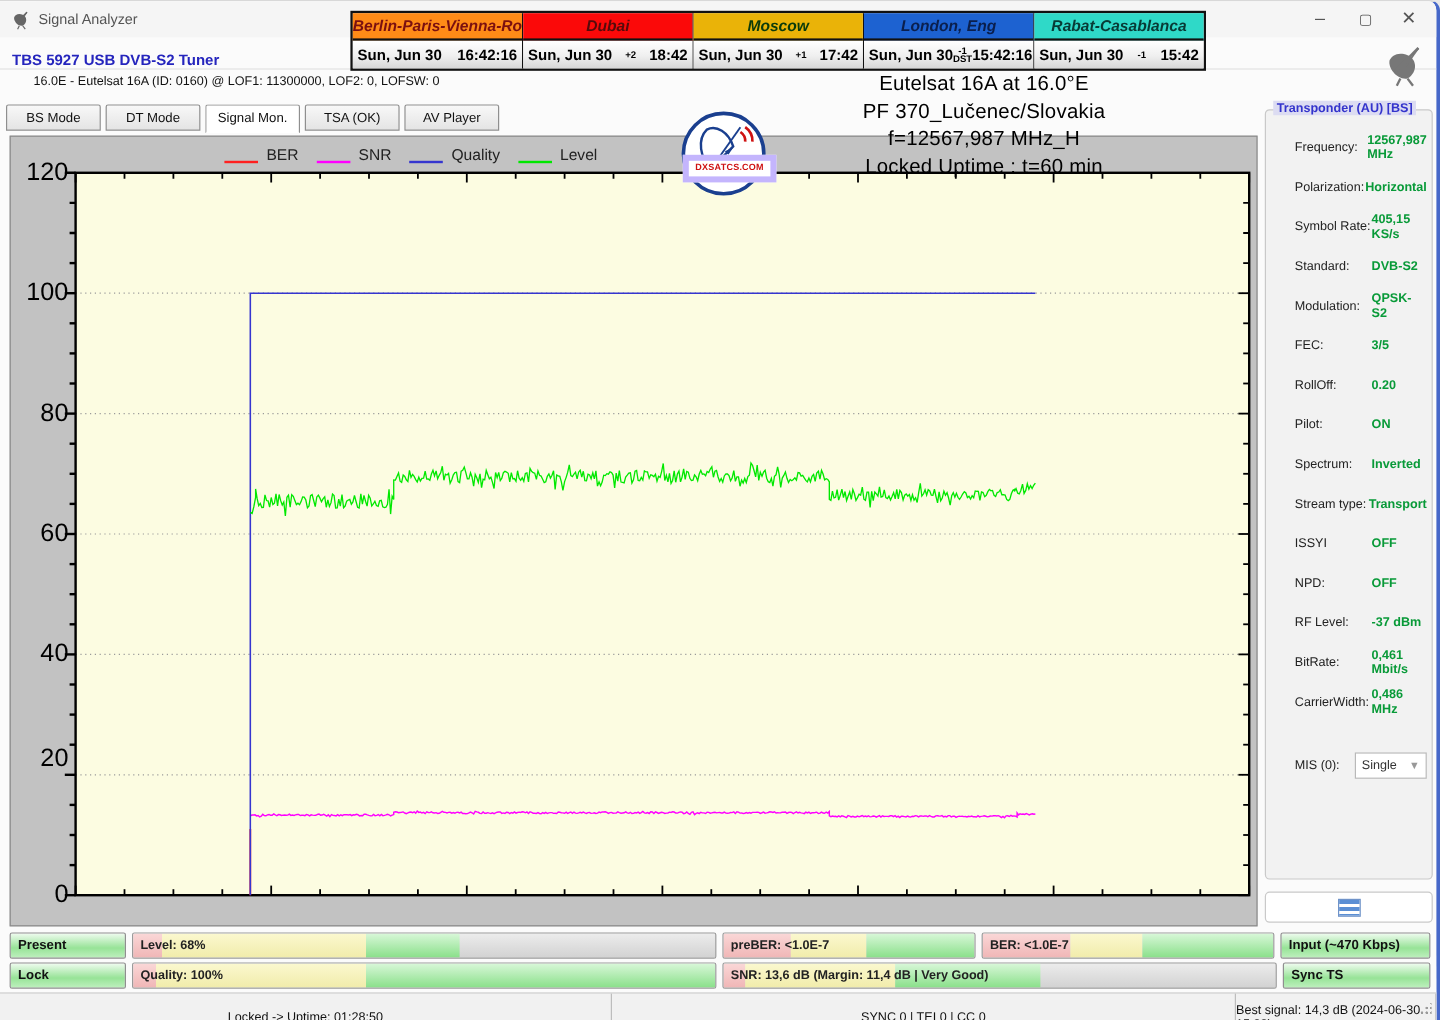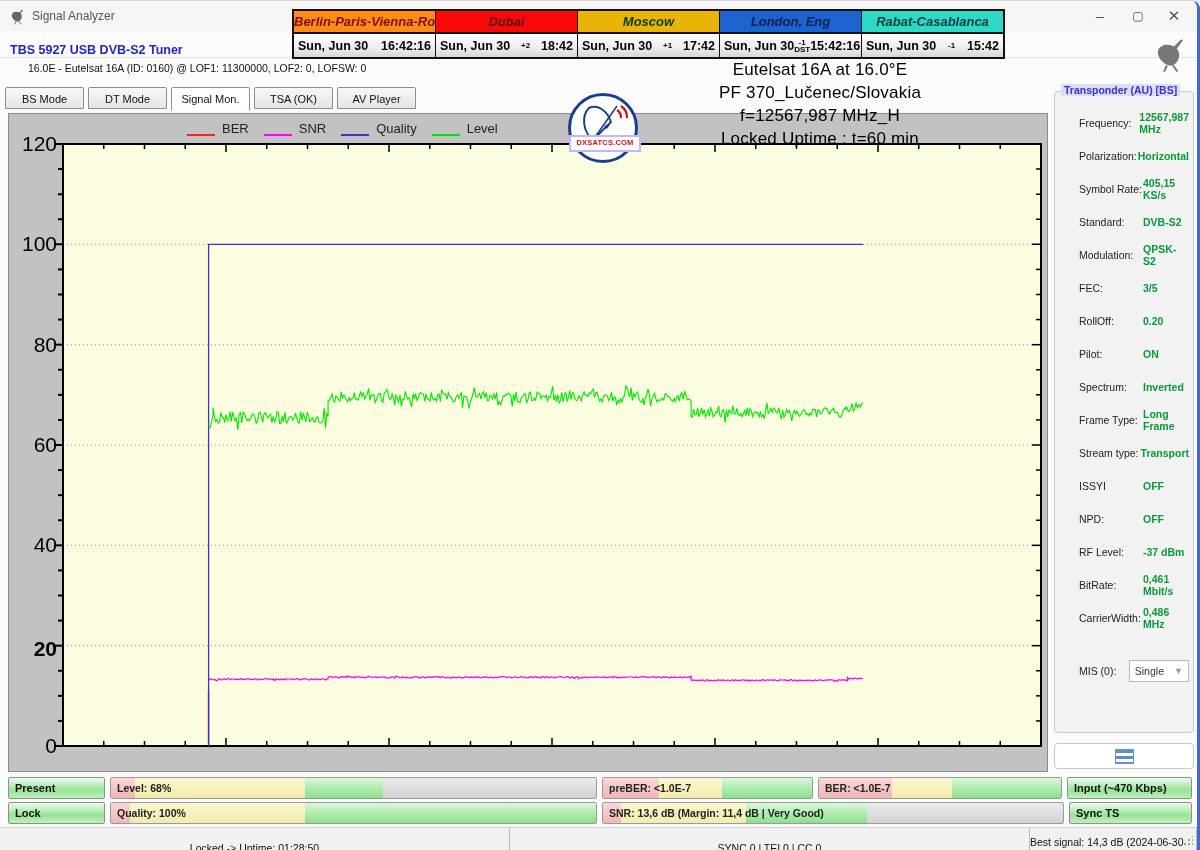--- a/index.html
+++ b/index.html
@@ -34,21 +34,21 @@
   
   .chart-panel{position:absolute;left:8px;top:112px;width:1040px;height:659px;background:#c2c2c2;border:1px solid #8a8a8a;box-sizing:border-box;}
   .legend{position:absolute;left:178px;top:4px;display:flex;gap:15px;align-items:center;height:20px;}
   .legend .item{display:flex;align-items:flex-end;gap:7px;}
   .legend .dash{width:28px;height:2px;}
   .legend .lab{font-size:13px;color:#222;}
   .plot{position:absolute;left:54px;top:30px;width:978px;height:602px;background:#fcfce1;}
   .plot svg{overflow:visible;display:block;}
   .ylab{position:absolute;width:46px;text-align:right;font-size:21px;color:#000;}
   .logo{position:absolute;left:568px;top:92px;width:70px;height:70px;border-radius:50%;background:#fff;border:3px solid #1a3f8f;box-sizing:border-box;z-index:6;}
-  .logo-band{position:absolute;left:-2px;bottom:8px;width:68px;height:13px;background:#fff;border:2px solid #c4b5fd;text-align:center;
+  .logo-band{position:absolute;left:-2px;bottom:8px;width:68px;height:13px;background:#fff;border:5px solid #c4b5fd;text-align:center;
              font-size:7.5px;font-weight:bold;color:#cf1212;line-height:12px;letter-spacing:.2px;}
   
   .rpanel{position:absolute;left:1054px;top:90px;width:140px;height:642px;background:#f2f2f2;border:1px solid #c9c9c9;border-radius:4px;box-sizing:border-box;}
   .rpanel-title{position:absolute;left:6px;top:-8px;background:#dcdcf2;padding:0 3px;font-size:10.5px;font-weight:bold;color:#3434cc;white-space:nowrap;}
   .fields{position:absolute;left:24px;top:14px;right:4px;}
   .frow{display:flex;height:33px;align-items:center;}
   .flab{width:64px;font-size:10.5px;color:#222;}
   .fval{flex:1;font-size:10.5px;font-weight:bold;color:#089a38;}
   .mis-row{display:flex;height:30px;align-items:center;margin-top:22px;}
   .mis-dd{width:62px;height:20px;border:1px solid #b9b9b9;background:#fff;display:flex;align-items:center;justify-content:space-between;
@@ -188,21 +188,21 @@
           <span class="dash" style="background: rgb(53, 53, 207);"></span>
           <span class="lab">Quality</span>
         </div>
         <div class="item">
           <span class="dash" style="background: rgb(0, 232, 0);"></span>
           <span class="lab">Level</span>
         </div>
       </div>
     <div id="ylabels">
         <div class="ylab" style="left: 2px; top: 620px;">0</div>
-        <div class="ylab" style="left: 2px; top: 523px; font-weight: bold;">20</div>
+        <div class="ylab" style="left: 2px; top: 506px;">20</div>
         <div class="ylab" style="left: 2px; top: 419.333px;">40</div>
         <div class="ylab" style="left: 2px; top: 319px;">60</div>
         <div class="ylab" style="left: 2px; top: 218.667px;">80</div>
         <div class="ylab" style="left: 2px; top: 118.333px;">100</div>
         <div class="ylab" style="left: 2px; top: 18px;">120</div>
       </div>
     <div class="plot">
       <svg id="chart-svg" width="978" height="602" viewBox="0 0 978 602">
           <line x1="0" y1="501.6666666666667" x2="978" y2="501.6666666666667" stroke="#9a9a9a" stroke-width="1" stroke-dasharray="1 3"></line>
           <line x1="0" y1="401.33333333333337" x2="978" y2="401.33333333333337" stroke="#9a9a9a" stroke-width="1" stroke-dasharray="1 3"></line>
@@ -363,24 +363,20 @@
         </div>
         <div class="frow">
           <span class="flab">Pilot:</span>
           <span class="fval">ON</span>
         </div>
         <div class="frow">
           <span class="flab">Spectrum:</span>
           <span class="fval">Inverted</span>
         </div>
         <div class="frow">
-          <span class="flab">Frame Type:</span>
-          <span class="fval">Long Frame</span>
-        </div>
-        <div class="frow">
           <span class="flab">Stream type:</span>
           <span class="fval">Transport</span>
         </div>
         <div class="frow">
           <span class="flab">ISSYI</span>
           <span class="fval">OFF</span>
         </div>
         <div class="frow">
           <span class="flab">NPD:</span>
           <span class="fval">OFF</span>

